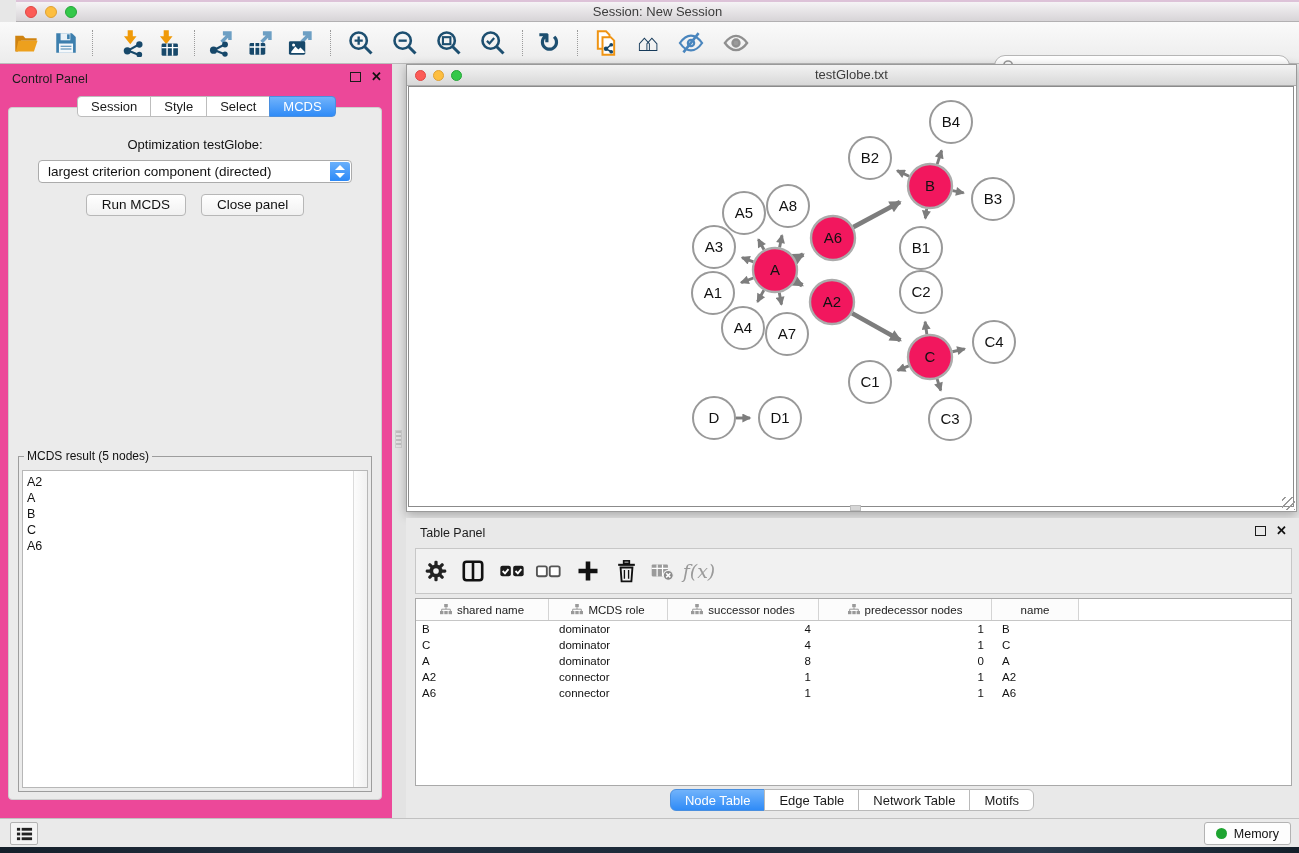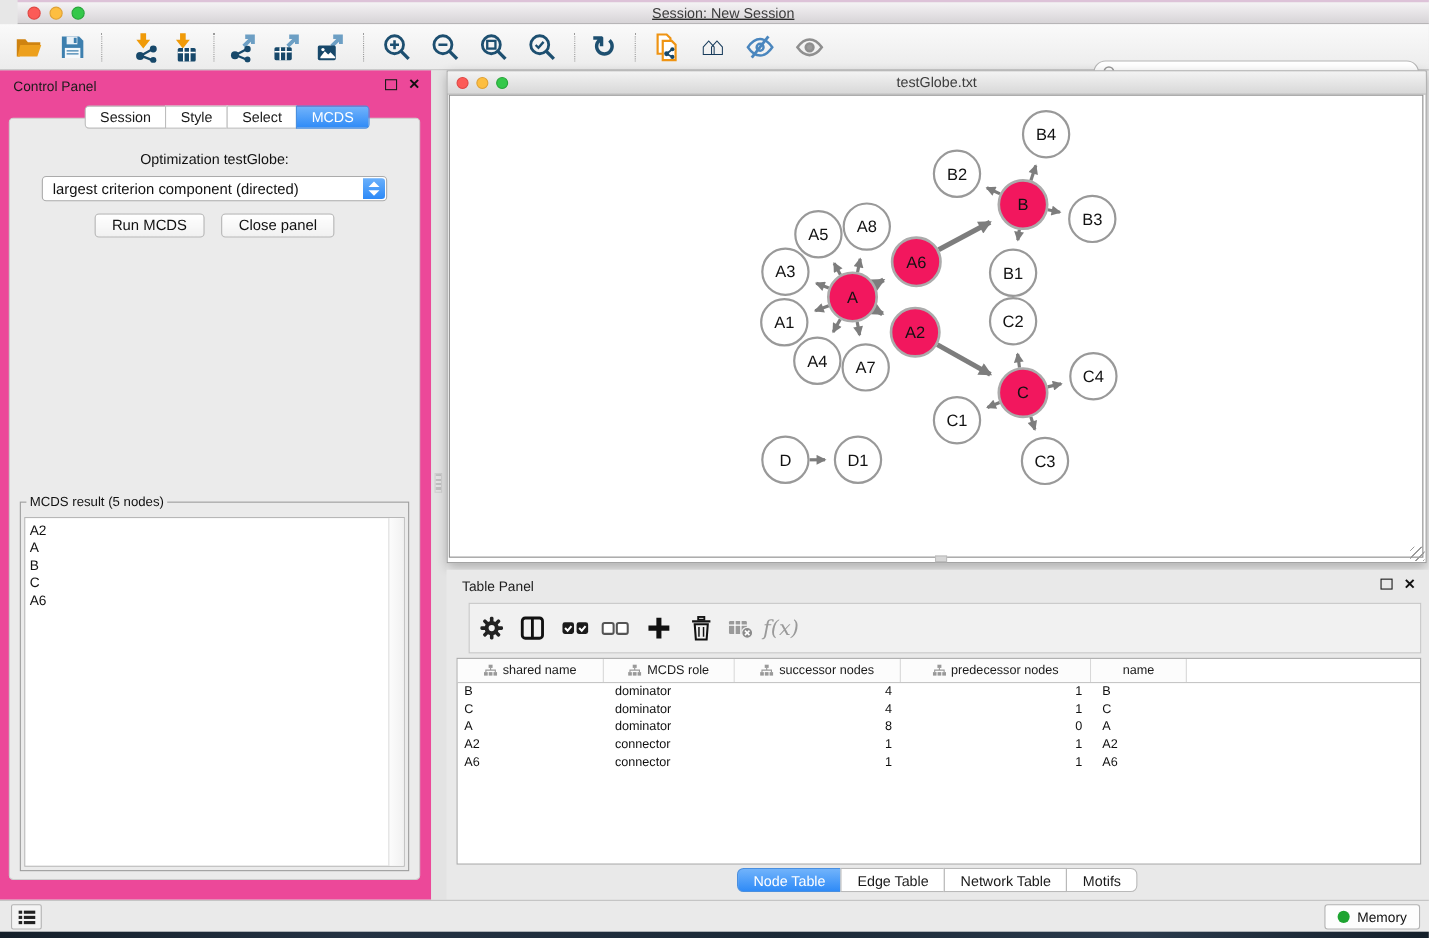--- a/index.html
+++ b/index.html
@@ -1,21 +1,21 @@
 <!DOCTYPE html>
 <html><head>
 <meta charset="utf-8">
 <style>
   * { margin:0; padding:0; box-sizing:border-box; }
   body { font-family:"Liberation Sans", sans-serif; }
   .screen { position:relative; width:1299px; height:853px; background:#e7e7e7; overflow:hidden; font-family:"Liberation Sans",sans-serif; }
 
   
   .mac-titlebar { position:absolute; top:0; left:16px; right:0; height:22px;
-    background:linear-gradient(#f5f3f5,#d7d4d7); border-top:2px solid #ddc2d8; border-bottom:1px solid #b2b0b2;text-decoration:underline; }
+    background:linear-gradient(#f5f3f5,#d7d4d7); border-top:2px solid #ddc2d8; border-bottom:1px solid #b2b0b2; }
   .title-text { line-height:19px; text-align:center; font-size:13px; color:#3c3c3c; }
   .lights { position:absolute; left:9px; top:4px; display:flex; gap:8px; }
   .light { width:12px; height:12px; border-radius:50%; }
   .light.red { background:#fc5b57; border:1px solid #df4744; }
   .light.yellow { background:#fdbe40; border:1px solid #dfa134; }
   .light.green { background:#34c84a; border:1px solid #27a53a; }
 
   
   .toolbar { position:absolute; top:22px; left:0; right:0; height:42px;
     background:linear-gradient(#fafafa,#ececec); border-bottom:1px solid #bcbcbc; }
@@ -78,21 +78,21 @@
   .net-canvas { position:absolute; left:1px; right:2px; top:21px; bottom:4px; border:1.5px solid #8b8b8b; background:#fff; }
   .net-canvas svg { display:block; }
   .net-grip-bottom { position:absolute; bottom:0px; left:443px; width:11px; height:6px; background:#d6d6d6; border:1px solid #bdbdbd; }
   .corner-grip { position:absolute; right:1px; bottom:1px; width:13px; height:13px;
     background:repeating-linear-gradient(135deg, transparent 0 2px, #9a9a9a 2px 3px, transparent 3px 5px); }
 
   
   .tpanel { position:absolute; left:406px; top:518px; width:893px; bottom:35px; background:#e9e9e9; }
   .tpanel-title { position:absolute; left:14px; top:8px; font-size:12.5px; color:#1c1c1c; }
   .tpanel .panel-btns { right:12px; }
-  .t-toolbar { position:absolute; left:9px; right:7px; top:30px; height:46px; background:#f1f1f1; border:1px solid #c7c7c7;margin-left:11px; }
+  .t-toolbar { position:absolute; left:9px; right:7px; top:30px; height:46px; background:#f1f1f1; border:1px solid #c7c7c7; }
   .t-icon { position:absolute; top:50%; transform:translateY(-50%); width:34px; height:32px;
     display:flex; align-items:center; justify-content:center; }
   .fx { font-family:"DejaVu Serif", serif; font-style:italic; font-size:19px; color:#9a9a9a; }
 
   .t-table { position:absolute; left:9px; right:7px; top:80px; bottom:32px; background:#fff; border:1px solid #a9a9a9; overflow:hidden; }
   .t-header { display:flex; height:22px; border-bottom:1px solid #c6c6c6; }
   .t-hcell { display:flex; align-items:center; justify-content:center; gap:5px; font-size:11.5px; color:#1a1a1a;
     background:#fcfcfc; border-right:1px solid #d4d4d4; }
   .t-hfill { flex:1; background:#fff; }
   .t-row { display:flex; height:16px; line-height:16px; font-size:11.5px; color:#111; }

